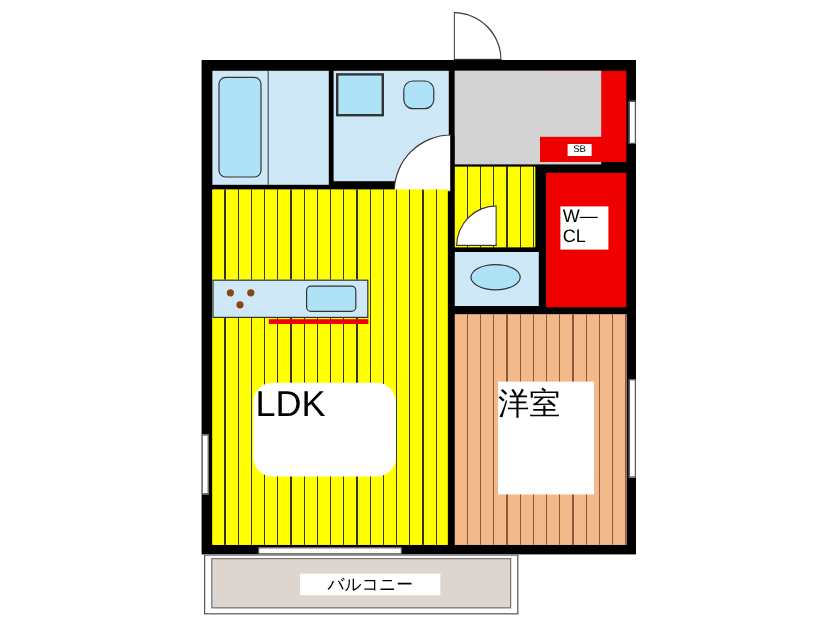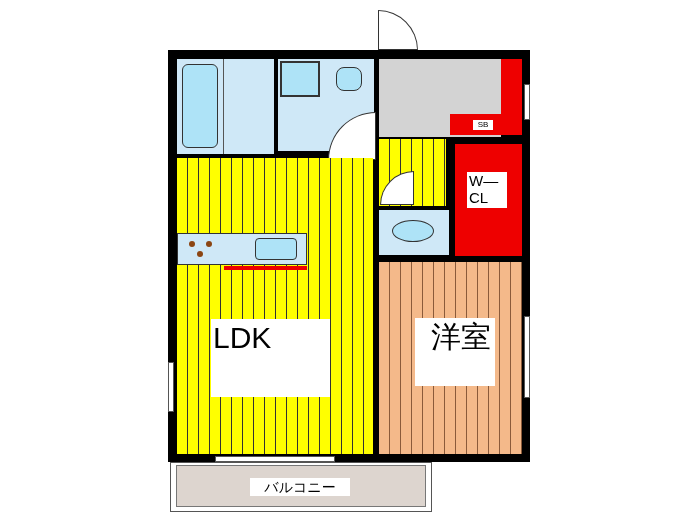--- a/index.html
+++ b/index.html
@@ -49,30 +49,30 @@
 
   <div class="abs yellow" style="left:177px;top:158px;width:196px;height:296px;"></div>
   <div class="abs blue" style="left:177px;top:233px;width:130px;height:32px;border:1px solid #333;"></div>
   <div class="abs" style="left:180px;top:236px;width:42px;height:26px;">
     <div class="abs" style="left:9px;top:5px;width:6px;height:6px;border-radius:50%;background:#8b4513;"></div>
     <div class="abs" style="left:26px;top:5px;width:6px;height:6px;border-radius:50%;background:#8b4513;"></div>
     <div class="abs" style="left:17px;top:15px;width:6px;height:6px;border-radius:50%;background:#8b4513;"></div>
   </div>
   <div class="abs" style="left:255px;top:238px;width:42px;height:22px;background:#aee3f7;border:1.5px solid #333;border-radius:4px;"></div>
   <div class="abs" style="left:224px;top:266px;width:83px;height:4px;background:#ee0000;"></div>
-  <div class="abs label" style="left:211px;top:319px;width:119px;height:78px;font-size:30px;line-height:37px;padding-left:2px;">
+  <div class="abs label" style="left:211px;top:319px;width:119px;height:78px;font-size:30px;line-height:37px;padding-left:2px;border-radius:16px;">
     <div>LDK</div>
   </div>
 
   <div class="abs wood" style="left:379px;top:262px;width:143px;height:192px;"></div>
-  <div class="abs label" style="left:415px;top:318px;width:80px;height:68px;font-size:30px;line-height:37px;padding-left:16px;">
+  <div class="abs label" style="left:415px;top:318px;width:80px;height:94px;font-size:26px;line-height:37px;padding-left:0;">
     <div>洋室</div>
   </div>
 
   <div class="abs" style="left:215px;top:456px;width:120px;height:6px;background:#fff;border:1px solid #555;"></div>
   <div class="abs" style="left:524px;top:316px;width:6px;height:82px;background:#fff;border:1px solid #555;"></div>
   <div class="abs" style="left:168px;top:362px;width:6px;height:50px;background:#fff;border:1px solid #555;"></div>
   <div class="abs" style="left:524px;top:84px;width:6px;height:36px;background:#fff;border:1px solid #555;"></div>
 
   <div class="abs" style="left:170px;top:462px;width:262px;height:50px;background:#fff;border:1px solid #555;"></div>
   <div class="abs" style="left:176px;top:465px;width:250px;height:42px;background:#ddd5cf;border:1px solid #777;"></div>
-  <div class="abs label" style="left:250px;top:478px;width:100px;height:18px;font-size:14px;line-height:18px;text-align:center;">バルコニー</div>
+  <div class="abs label" style="left:250px;top:478px;width:117px;height:18px;font-size:14px;line-height:18px;text-align:center;">バルコニー</div>
 </div>
 
 </body></html>

